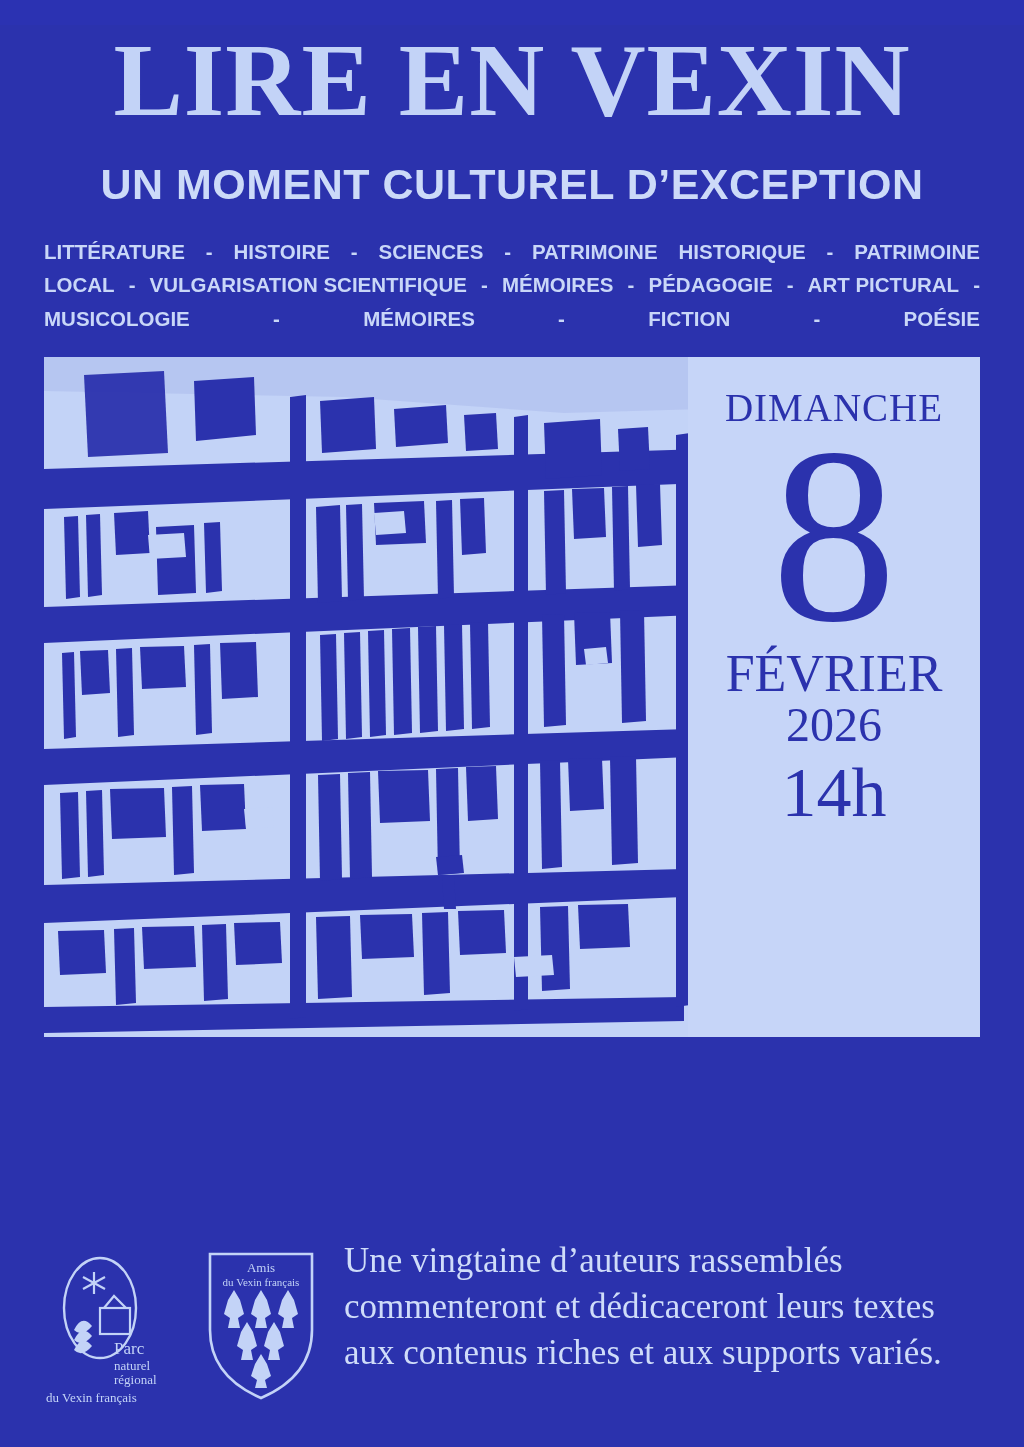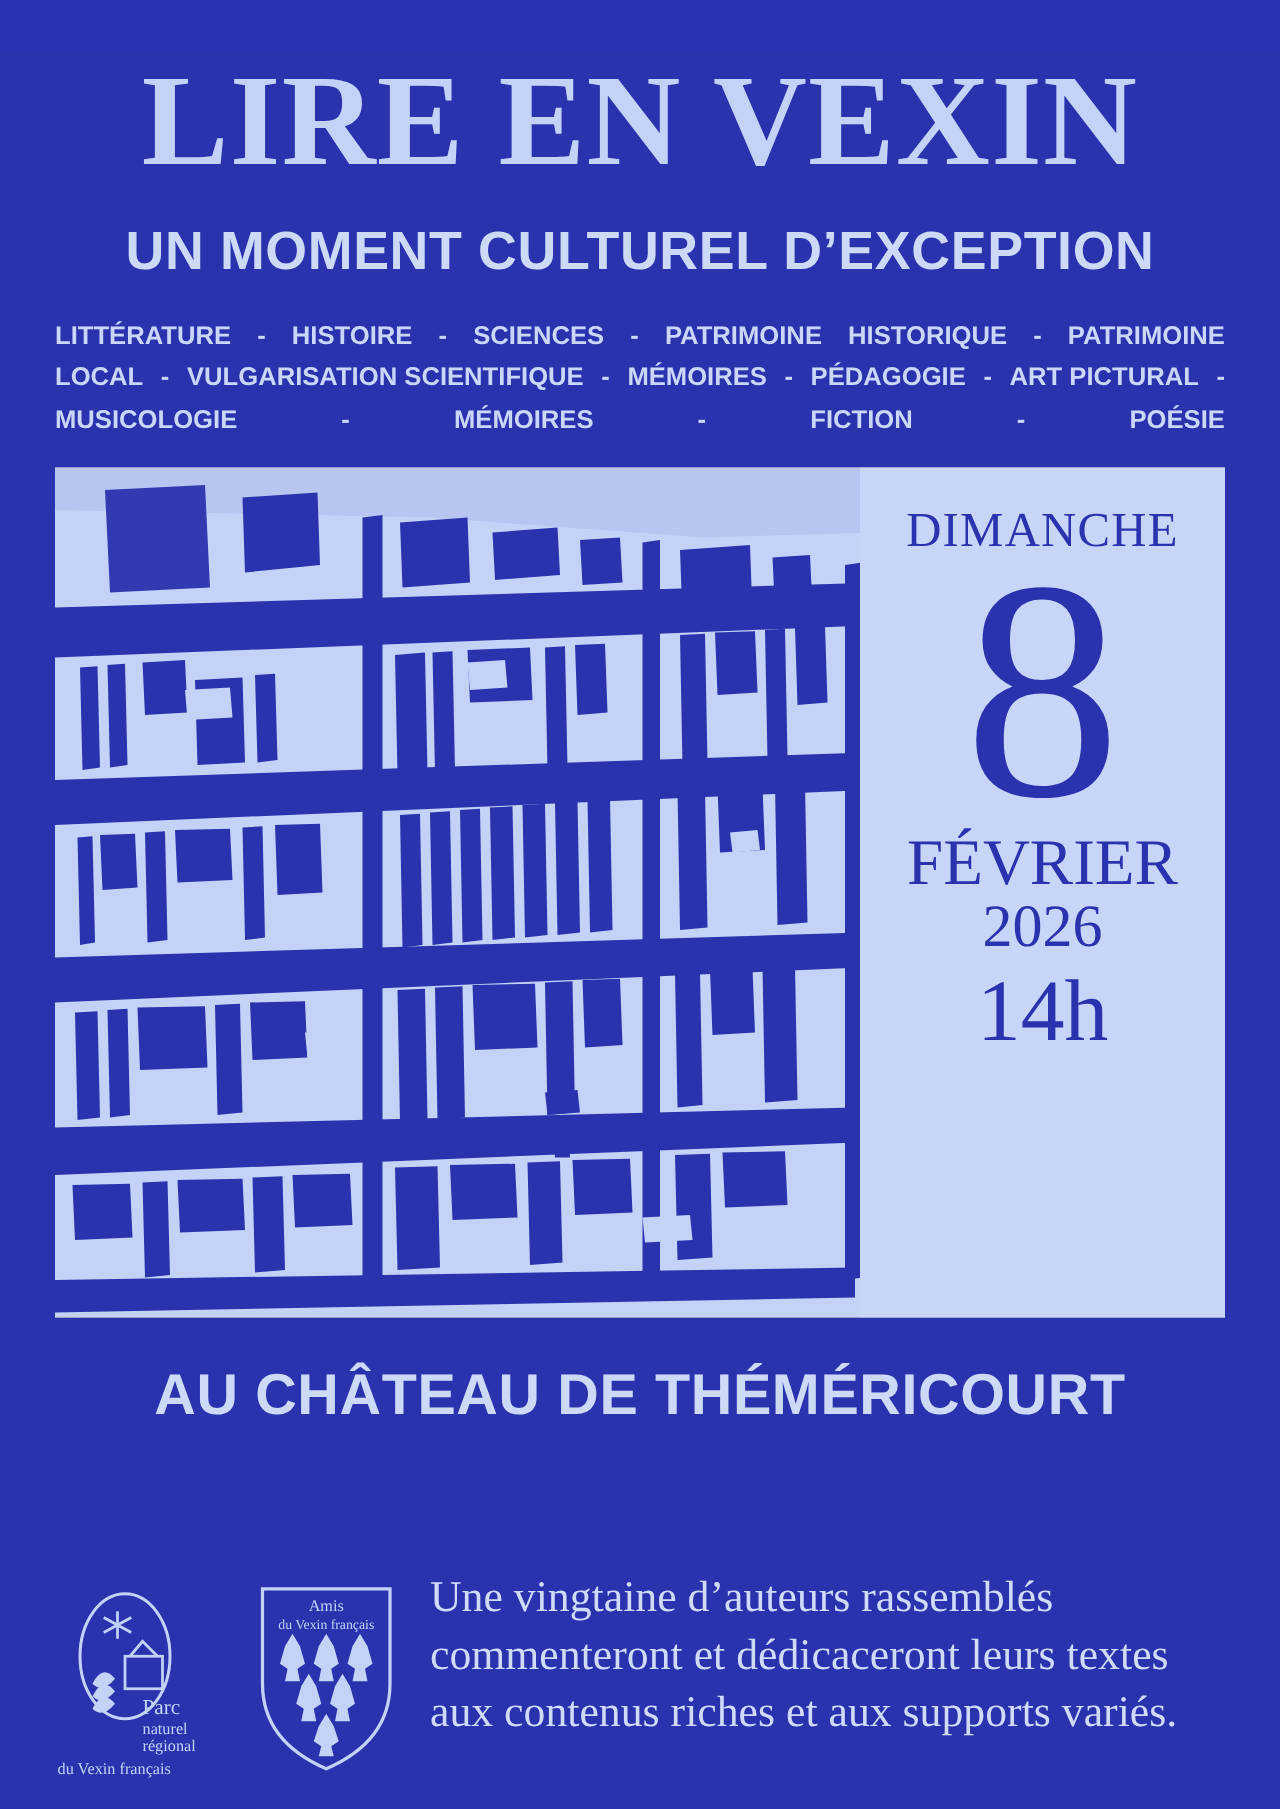--- a/index.html
+++ b/index.html
@@ -18,21 +18,21 @@
 
   
   .title {
     font-family:"Liberation Serif", serif;
     font-weight:bold;
     font-size:104px;
     letter-spacing:1px;
     text-align:center;
     color:#c3d3f7;
     line-height:1.05;
-    margin-top:42px;
+    margin-top:25px;
     padding:0 47px;
     white-space:nowrap;
   }
   .subtitle {
     font-family:"Liberation Sans", sans-serif;
     font-weight:bold;
     font-size:43px;
     text-align:center;
     color:#ccdaf8;
     margin-top:26px;
@@ -283,21 +283,20 @@
 
     <div class="datebox">
       <div class="dow">DIMANCHE</div>
       <div class="day">8</div>
       <div class="month">FÉVRIER</div>
       <div class="year">2026</div>
       <div class="hour">14h</div>
     </div>
   </div>
 
-  <div class="venue">AU CHÂTEAU DE THÉMÉRICOURT</div>
 
   <div class="footer">
     <div class="logos">
       <svg class="logo-pnr" viewBox="0 0 130 170">
         <ellipse cx="56" cy="62" rx="36" ry="50" fill="none" stroke="#c3d3f7" stroke-width="2.4"></ellipse>
         <g stroke="#c3d3f7" stroke-width="2.2">
           <line x1="50" y1="26" x2="50" y2="48"></line>
           <line x1="39" y1="31" x2="61" y2="43"></line>
           <line x1="61" y1="31" x2="39" y2="43"></line>
         </g>

